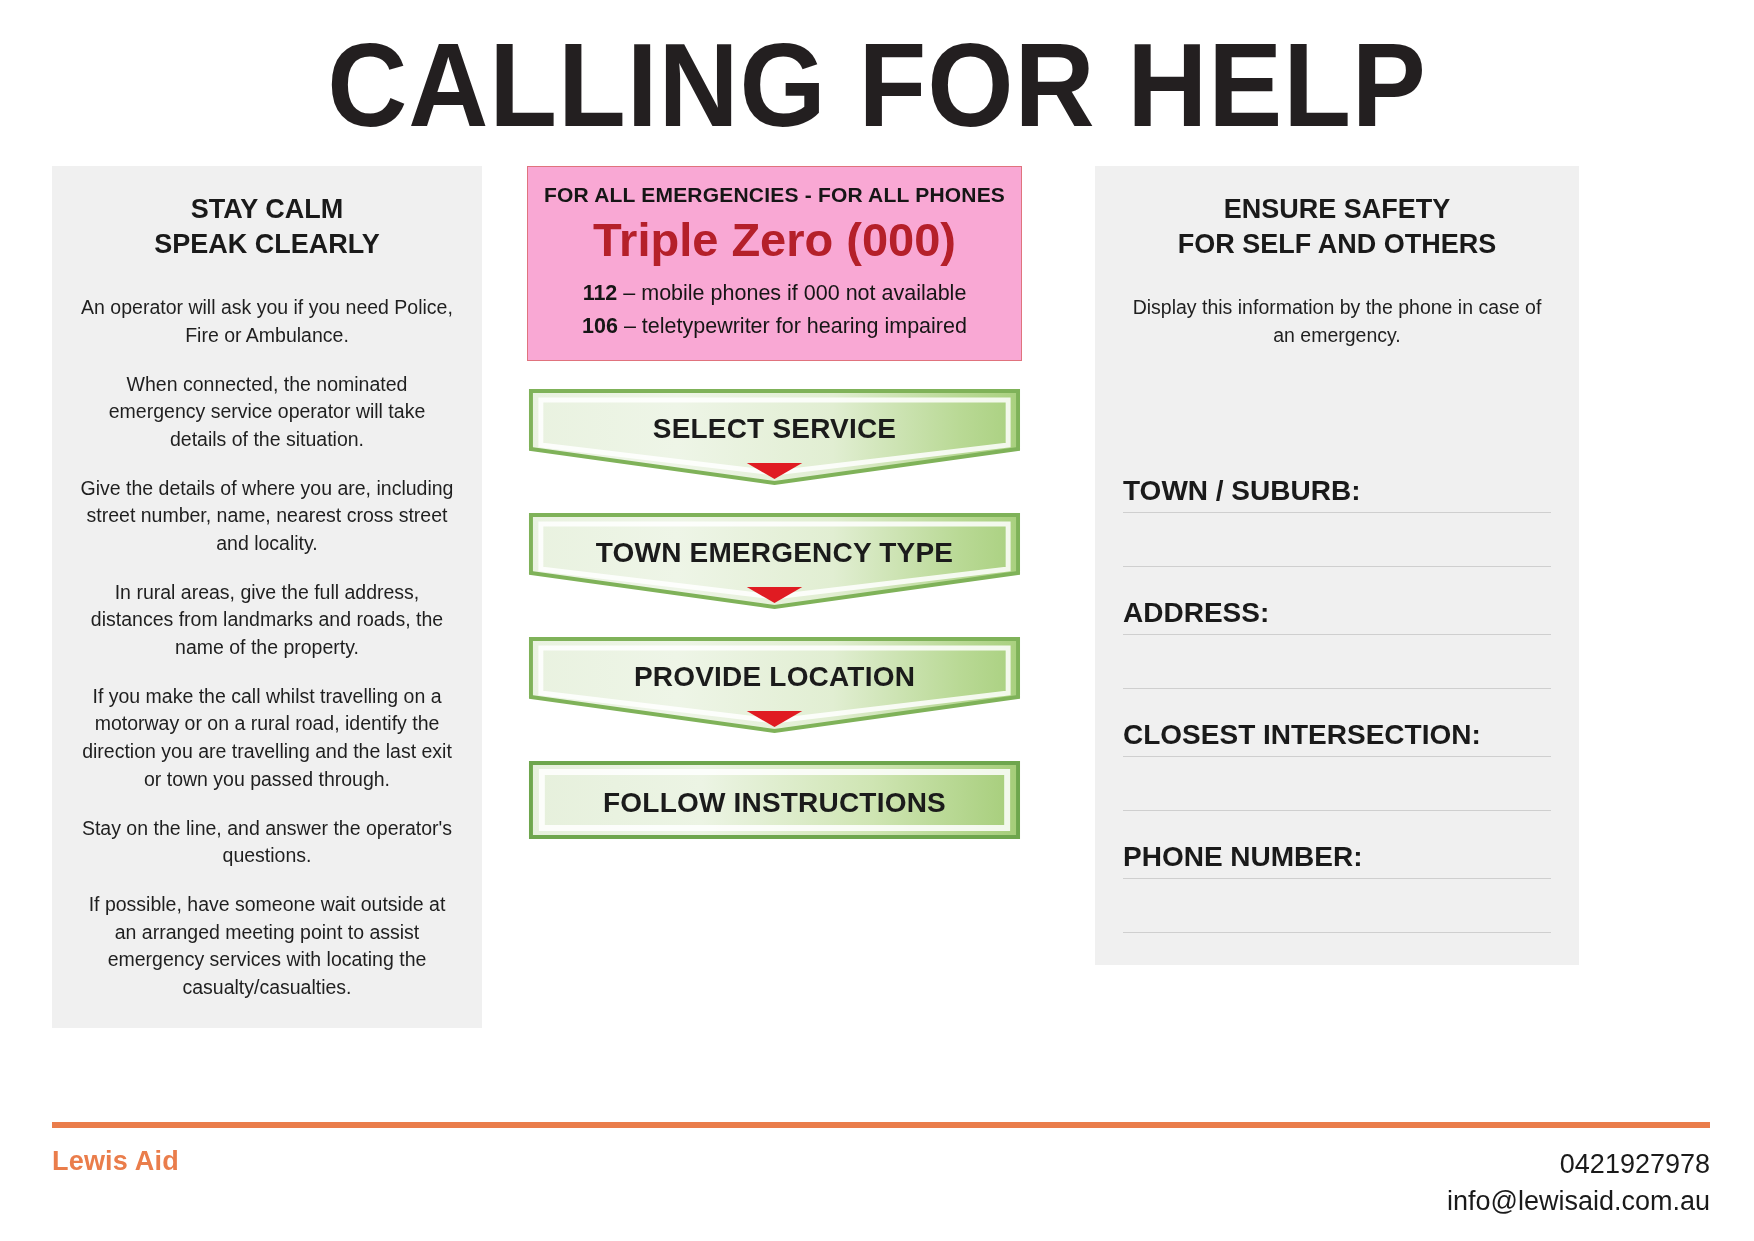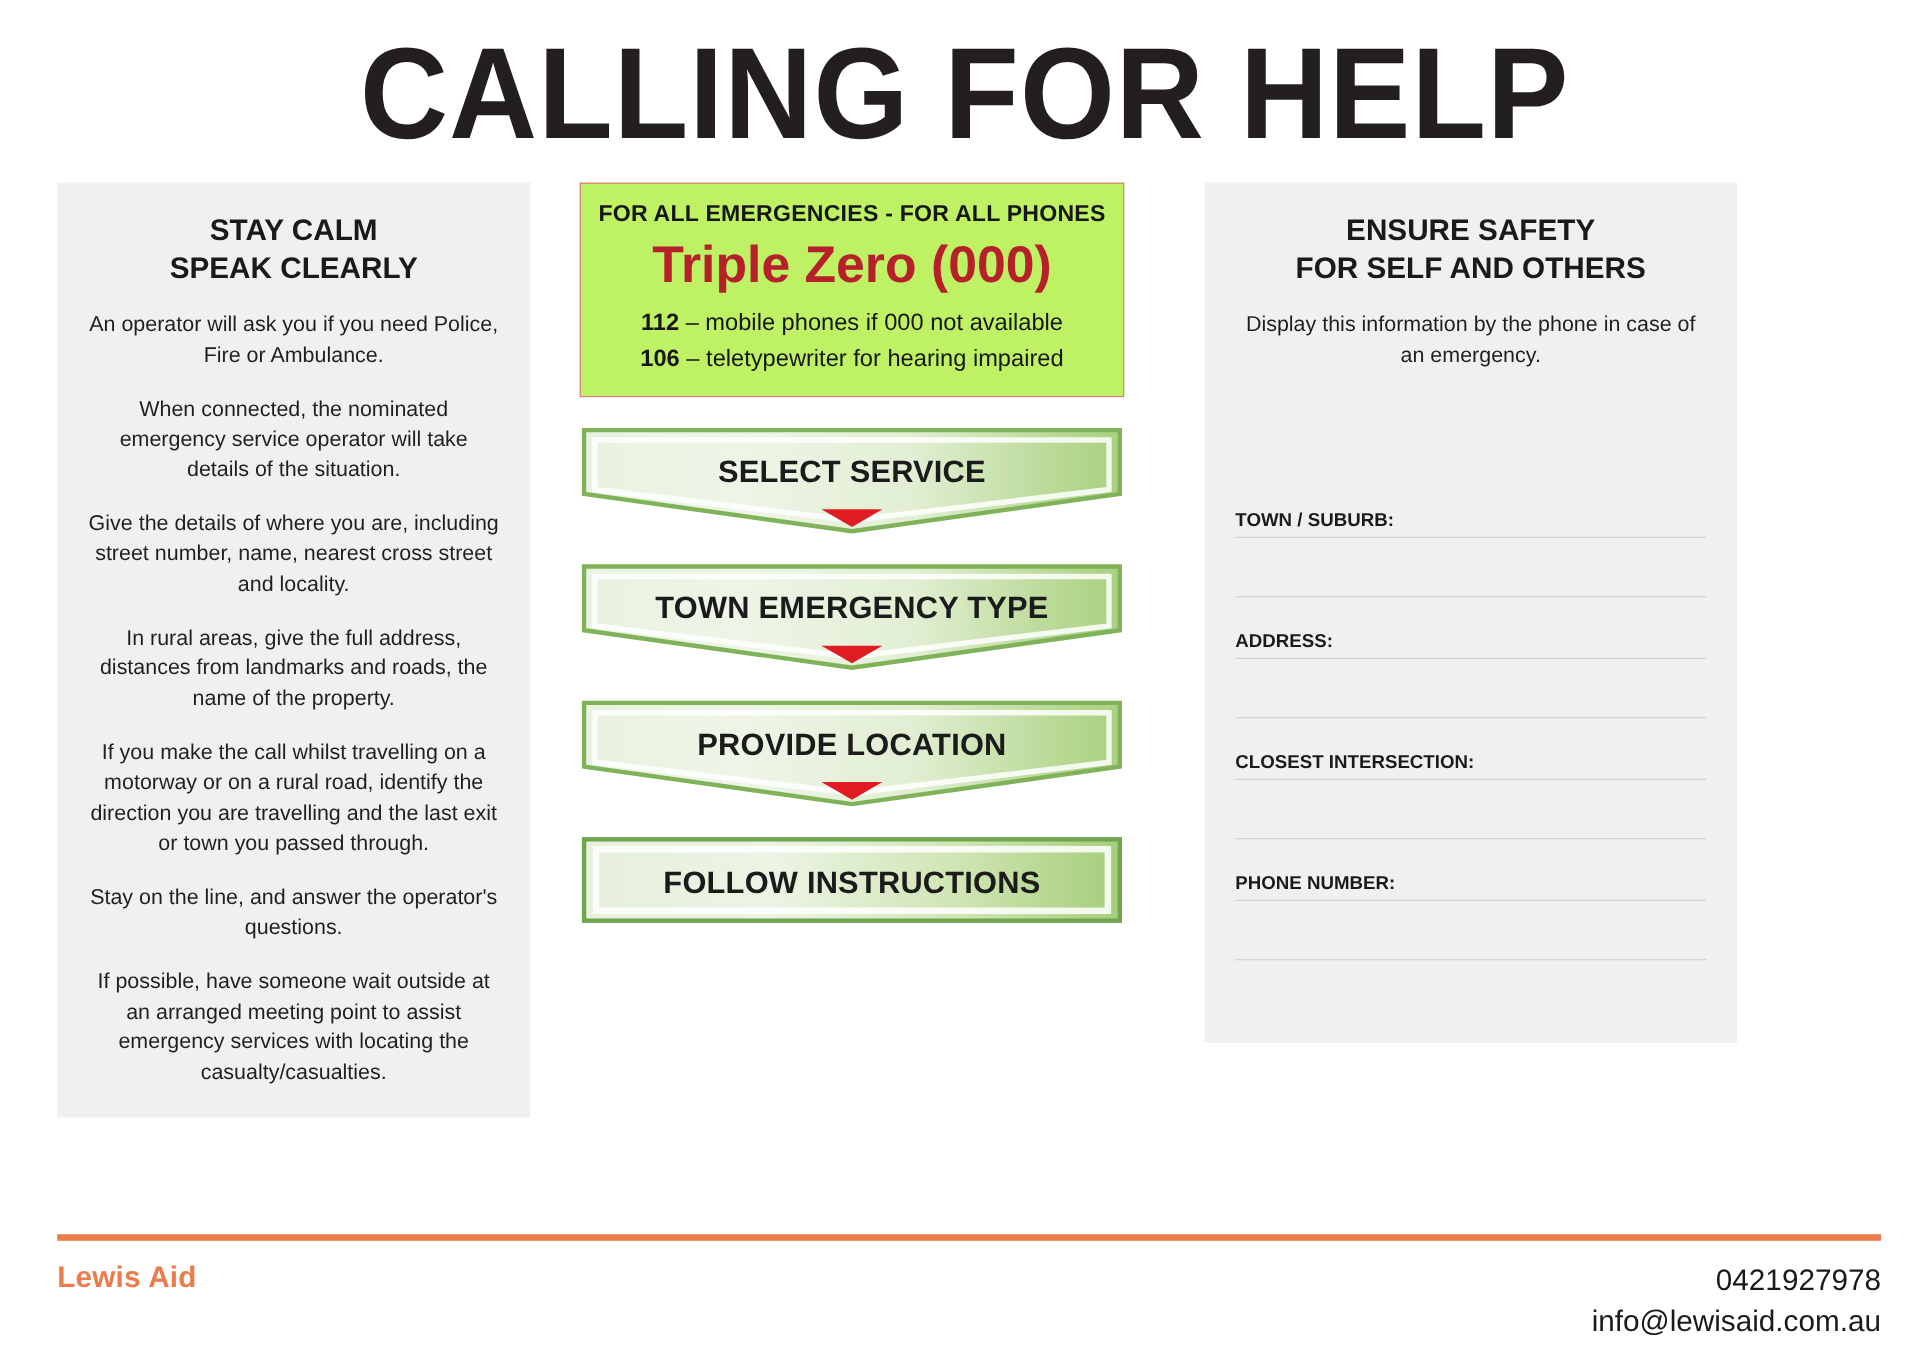--- a/index.html
+++ b/index.html
@@ -48,38 +48,38 @@
   .grey-panel {
     background: #f0f0f0;
     padding: 26px 28px 24px 28px;
   }
   .panel-heading {
     text-align: center;
     font-weight: bold;
     font-size: 27px;
     line-height: 1.3;
     color: #1a1a1a;
-    margin: 0 0 20px 0;
+    margin: 0 0 32px 0;
   }
   .panel-heading .ln { display: block; }
   .body-para {
     text-align: center;
     font-size: 19.5px;
     line-height: 1.42;
     margin: 0 0 21px 0;
     color: #1f1f1f;
   }
   .body-para:last-child { margin-bottom: 2px; }
 
   .col-left .grey-panel { min-height: 782px; }
   .col-right .grey-panel { min-height: 782px; padding-bottom: 20px; }
 
   
   .emergency-box {
-    background: #bef264;
+    background: #f9a8d4;
     border: 1.5px solid #e0737d;
     padding: 16px 16px 16px 16px;
     text-align: center;
   }
   .emerg-kicker {
     font-weight: bold;
     font-size: 21px;
     letter-spacing: 0.2px;
     color: #161616;
     margin-bottom: 6px;
@@ -123,21 +123,21 @@
     pointer-events: none;
   }
   .step-last { height: 82px; }
   .step-last .step-label { top: 28px; }
 
   
   .form-spacer { height: 104px; }
   .field { margin-bottom: 12px; }
   .field-label {
     font-weight: bold;
-    font-size: 17px;
+    font-size: 28px;
     color: #1a1a1a;
     border-bottom: 1px solid #cfcfcf;
     padding-bottom: 5px;
     display: block;
   }
   .field-line {
     border-bottom: 1px solid #cfcfcf;
     height: 54px;
   }
   .field-gap { height: 18px; }

